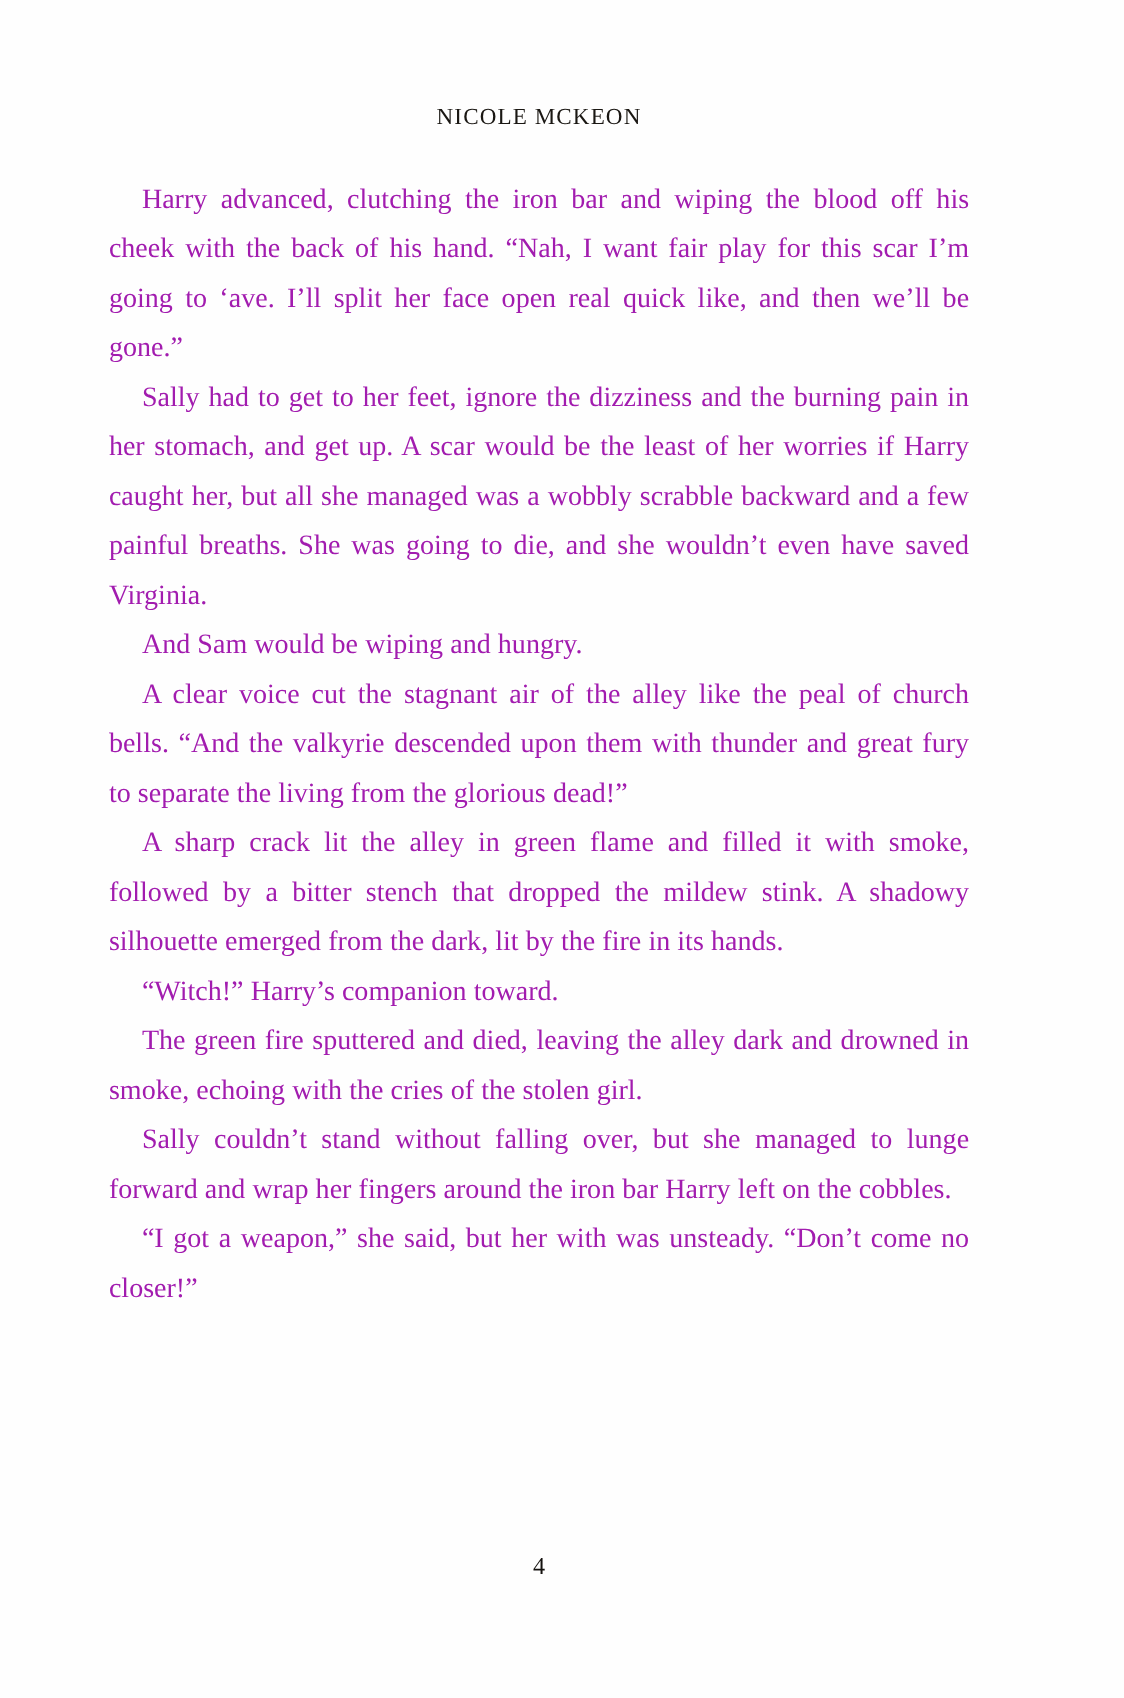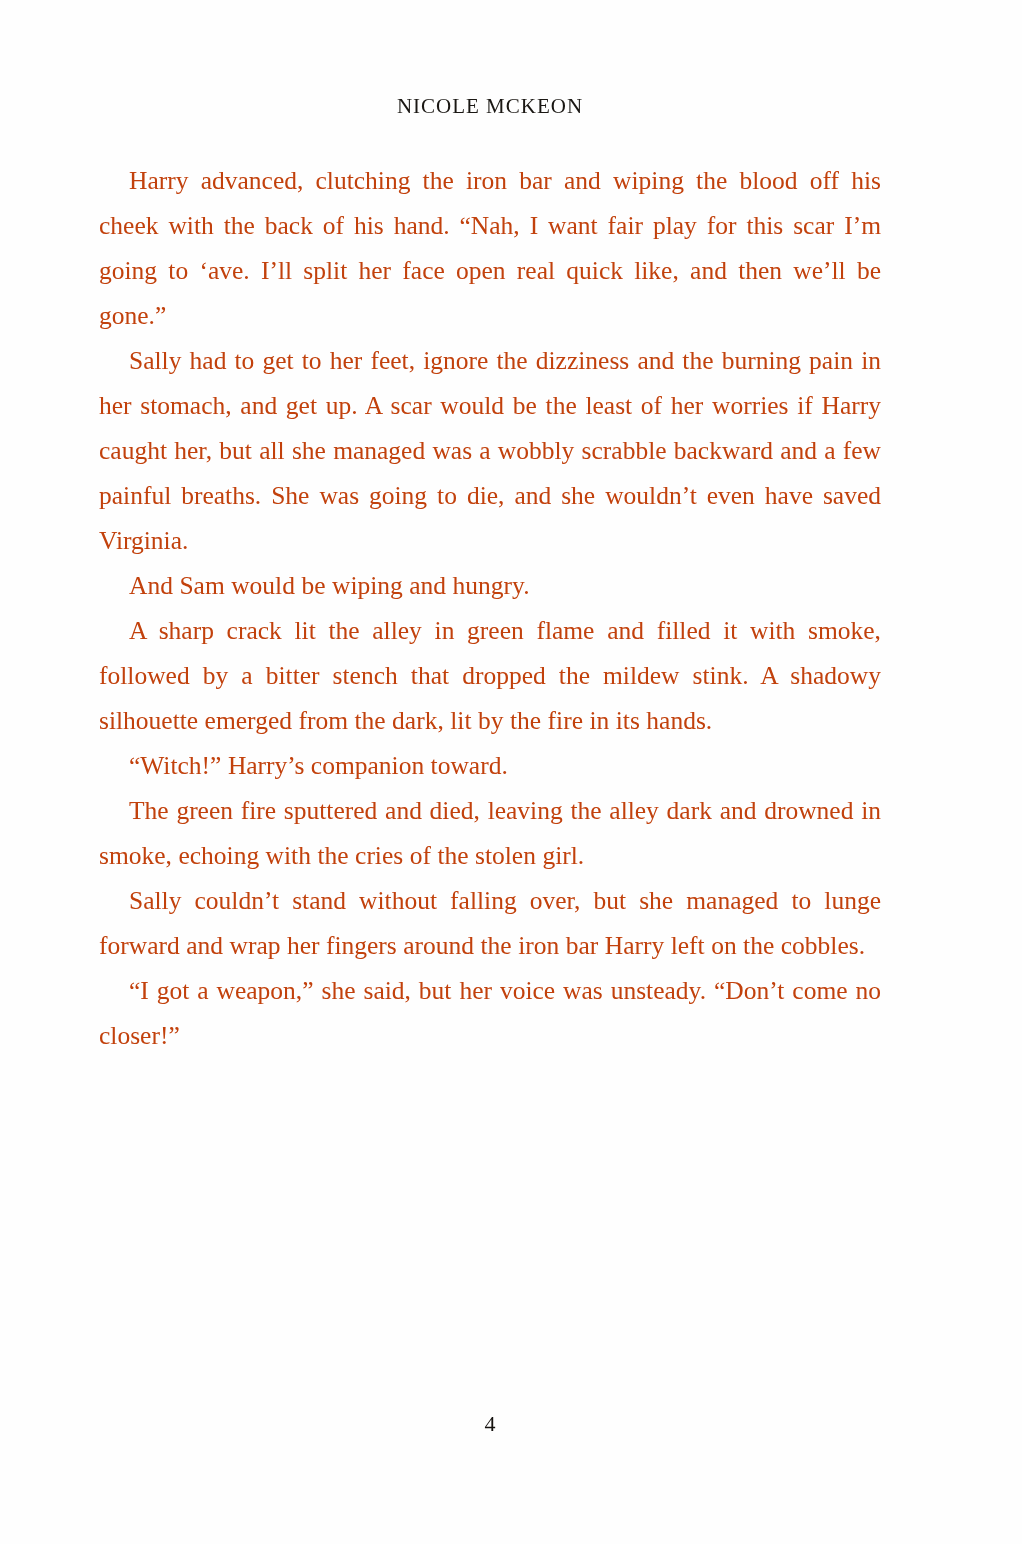--- a/index.html
+++ b/index.html
@@ -40,21 +40,21 @@
     left: 99px;
     width: 782px;
   }
 
   .para {
     margin: 0;
     text-indent: 30px;
     text-align: justify;
     font-size: 25.5px;
     line-height: 45px;
-    color: #c2410c;
+    color: #a21caf;
     -webkit-hyphens: none;
     hyphens: none;
     word-spacing: 0.1px;
   }
   
   .para { text-align-last: left; }
 
   
   .folio {
     position: absolute;
@@ -71,22 +71,23 @@
 <body>
 
 <div class="page">
 
   <div class="running-head">NICOLE MCKEON</div>
 
   <div class="textblock">
     <p class="para">Harry advanced, clutching the iron bar and wiping the blood off his cheek with the back of his hand. “Nah, I want fair play for this scar I’m going to ‘ave. I’ll split her face open real quick like, and then we’ll be gone.”</p>
     <p class="para">Sally had to get to her feet, ignore the dizziness and the burning pain in her stomach, and get up. A scar would be the least of her worries if Harry caught her, but all she managed was a wobbly scrabble backward and a few painful breaths. She was going to die, and she wouldn’t even have saved Virginia.</p>
     <p class="para">And Sam would be wiping and hungry.</p>
+    <p class="para">A clear voice cut the stagnant air of the alley like the peal of church bells. “And the valkyrie descended upon them with thunder and great fury to separate the living from the glorious dead!”</p>
     <p class="para">A sharp crack lit the alley in green flame and filled it with smoke, followed by a bitter stench that dropped the mildew stink. A shadowy silhouette emerged from the dark, lit by the fire in its hands.</p>
     <p class="para">“Witch!” Harry’s companion toward.</p>
     <p class="para">The green fire sputtered and died, leaving the alley dark and drowned in smoke, echoing with the cries of the stolen girl.</p>
     <p class="para">Sally couldn’t stand without falling over, but she managed to lunge forward and wrap her fingers around the iron bar Harry left on the cobbles.</p>
-    <p class="para">“I got a weapon,” she said, but her voice was unsteady. “Don’t come no closer!”</p>
+    <p class="para">“I got a weapon,” she said, but her with was unsteady. “Don’t come no closer!”</p>
   </div>
 
   <div class="folio">4</div>
 
 </div>
 
 </body></html>

